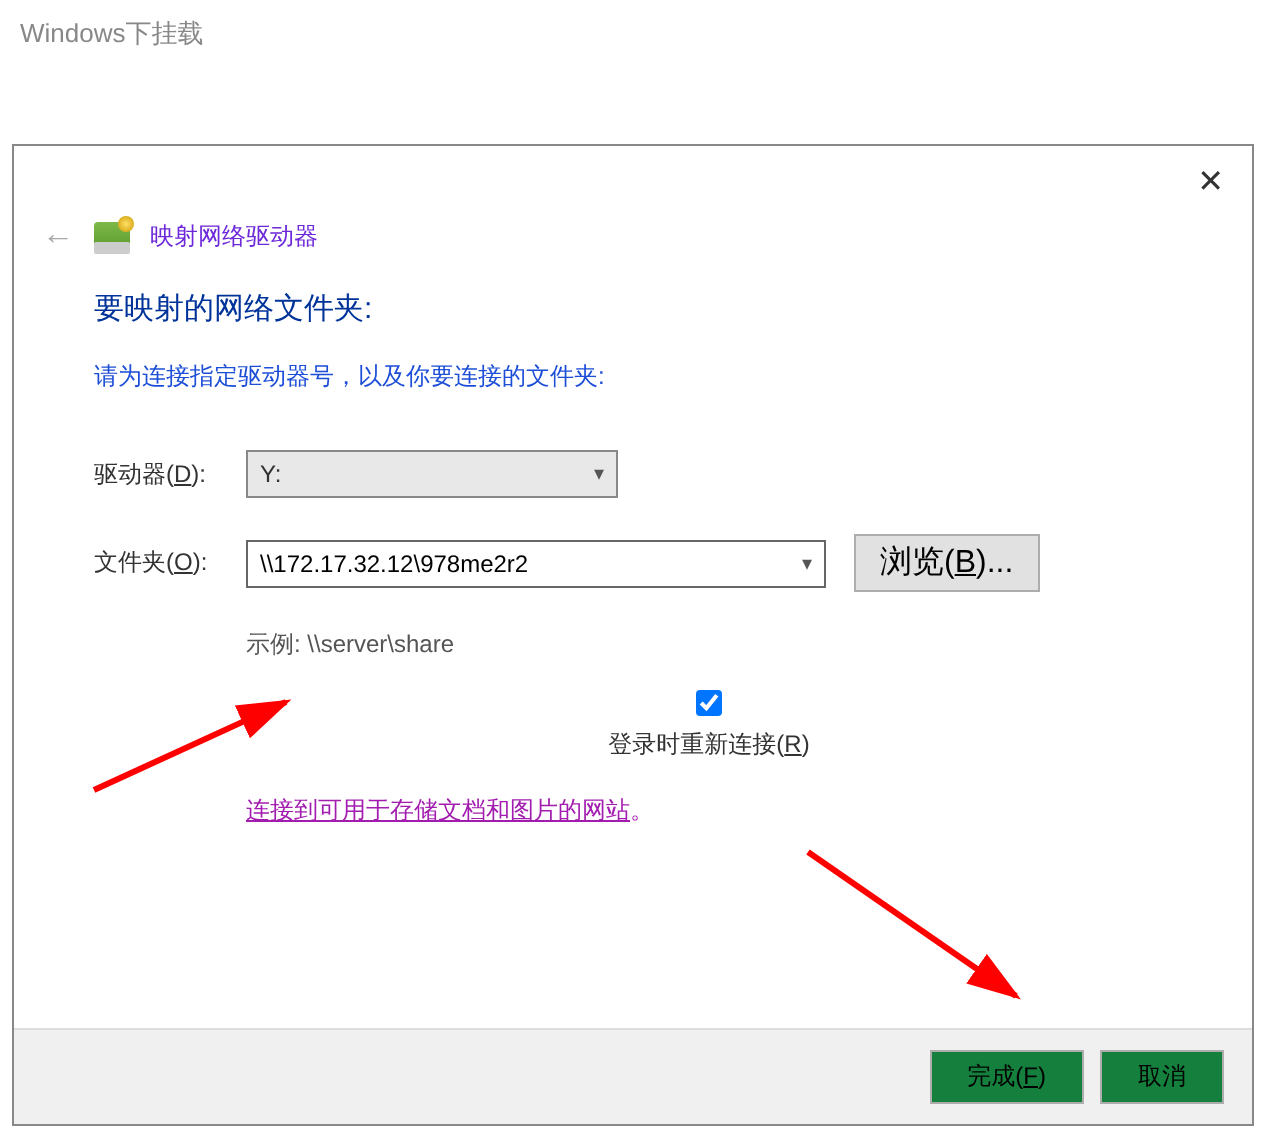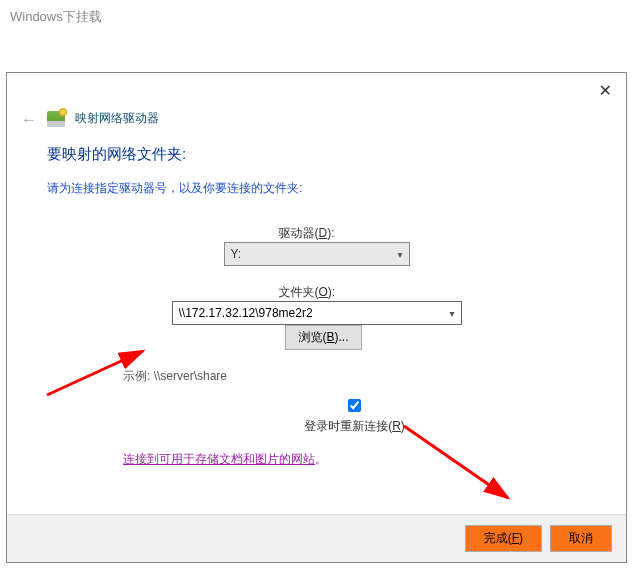--- a/index.html
+++ b/index.html
@@ -79,25 +79,25 @@
       border-radius: 1px;
     }
     .drive-icon::after {
       content: "";
       position: absolute;
       width: 8px; height: 8px;
       background: radial-gradient(#ffe066,#cc9900);
       border-radius: 50%;
       right: -2px; top: -3px;
     }
-    .dialog-title { font-size: 12px; color: #0c4a6e; text-align: center; }
+    .dialog-title { font-size: 12px; color: #6d28d9; text-align: center; }
     .content { padding: 8px 40px 10px 40px; }
     .heading { color: #003399; font-size: 15px; margin-bottom: 16px; }
     .instruction { color: #1d4ed8; font-size: 12px; margin-bottom: 28px; }
-    .form-row { display: flex; align-items: center; margin-bottom: 18px; flex-direction: column; }
+    .form-row { display: flex; align-items: center; margin-bottom: 18px; }
     .form-label { width: 76px; color: #333; }
     .underline { text-decoration: underline; }
     .drive-select {
       width: 186px; height: 24px;
       border: 1px solid #888;
       background: #e8e8e8;
       display: flex;
       align-items: center;
       justify-content: space-between;
       padding: 0 6px;
@@ -119,41 +119,41 @@
       font-family: inherit;
       width: 100%;
     }
     .folder-input .chev { font-size: 10px; color: #555; cursor: pointer; }
     .browse-btn {
       margin-left: 14px;
       padding: 3px 12px;
       background: #e1e1e1;
       border: 1px solid #adadad;
       cursor: pointer;
-      font-size: 12px;
+      font-size: 16px;
       font-family: inherit;
     }
     .indented { margin-left: 76px; }
     .example { color: #555; margin-bottom: 14px; }
     .checkbox-row { display: flex; align-items: center; margin-bottom: 10px; gap: 6px; flex-direction: column; }
     .checkbox-row input { width: 13px; height: 13px; }
     .link { color: #a21caf; cursor: pointer; margin-top: 6px; display: inline-block; }
     .footer {
       position: absolute;
       bottom: 0; left: 0; right: 0;
       background: #f0f0f0;
       border-top: 1px solid #ddd;
       padding: 10px 14px;
       display: flex;
       justify-content: flex-end;
       gap: 8px;
     }
     .footer button {
       padding: 4px 18px;
-      background: #f97316;
+      background: #15803d;
       border: 1px solid #adadad;
       cursor: pointer;
       font-size: 12px;
       font-family: inherit;
     }
     .red-arrow { position: absolute; pointer-events: none; }
     .arrow1 { left: 34px; top: 268px; }
     .arrow2 { right: 98px; bottom: 52px; }
   </style>
 </head>

